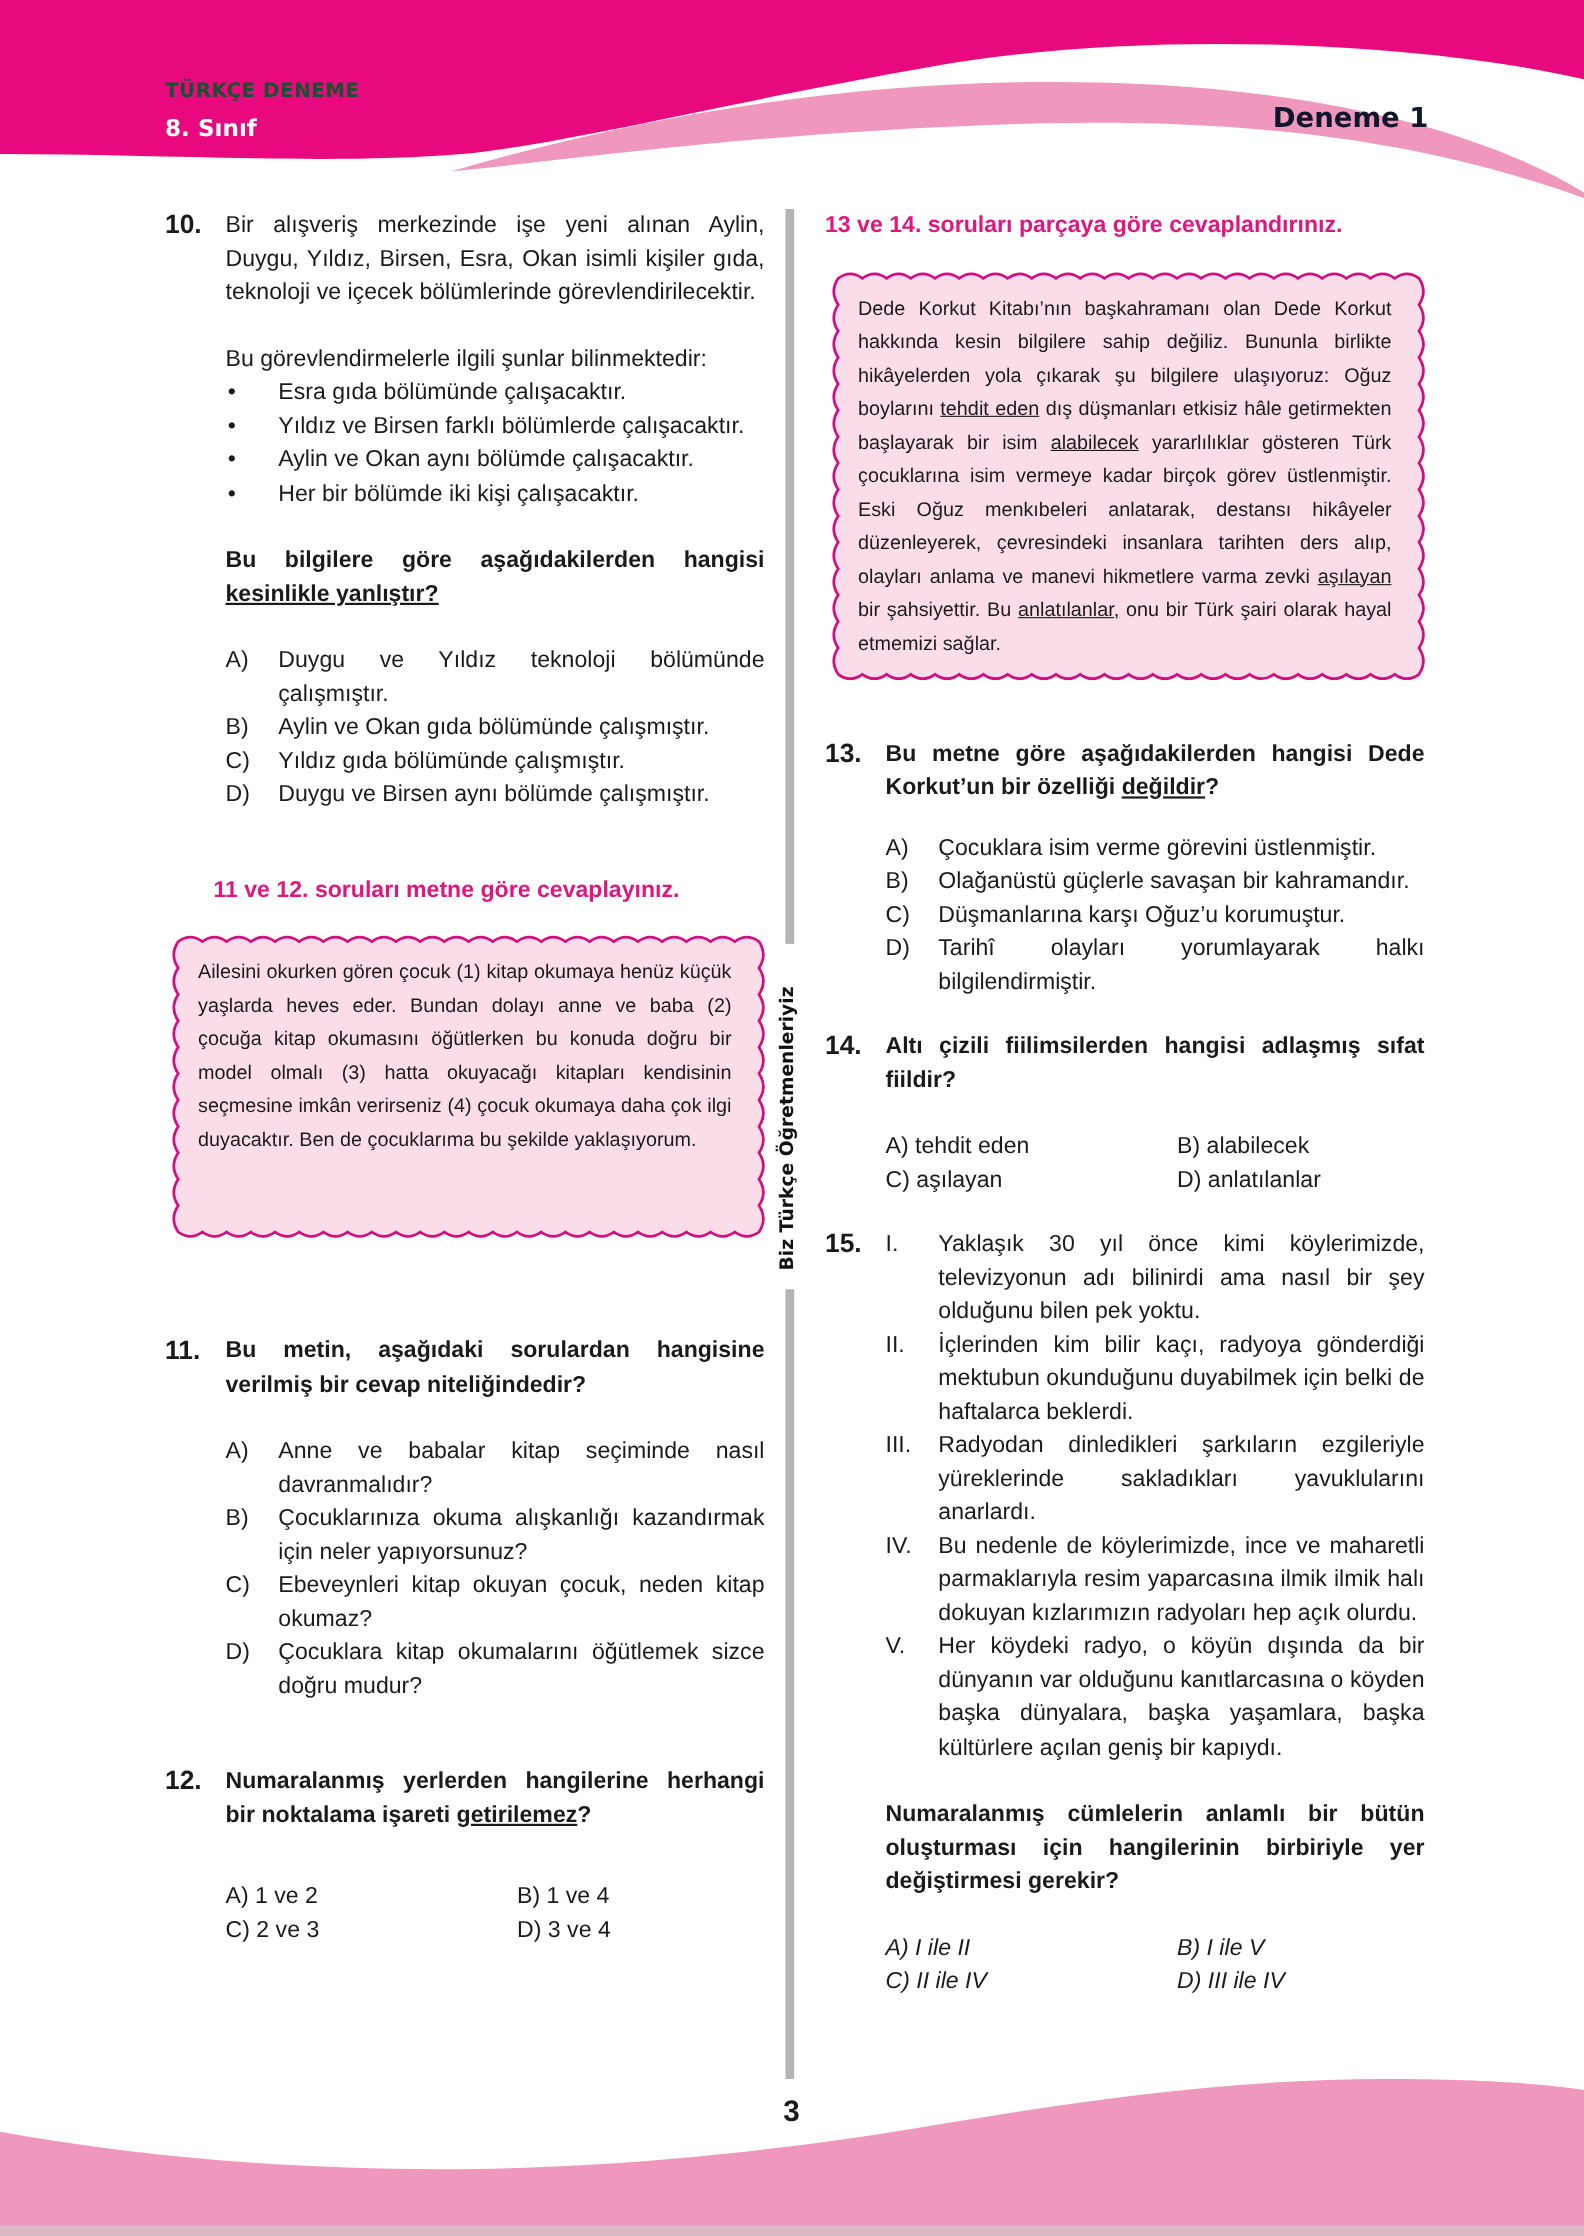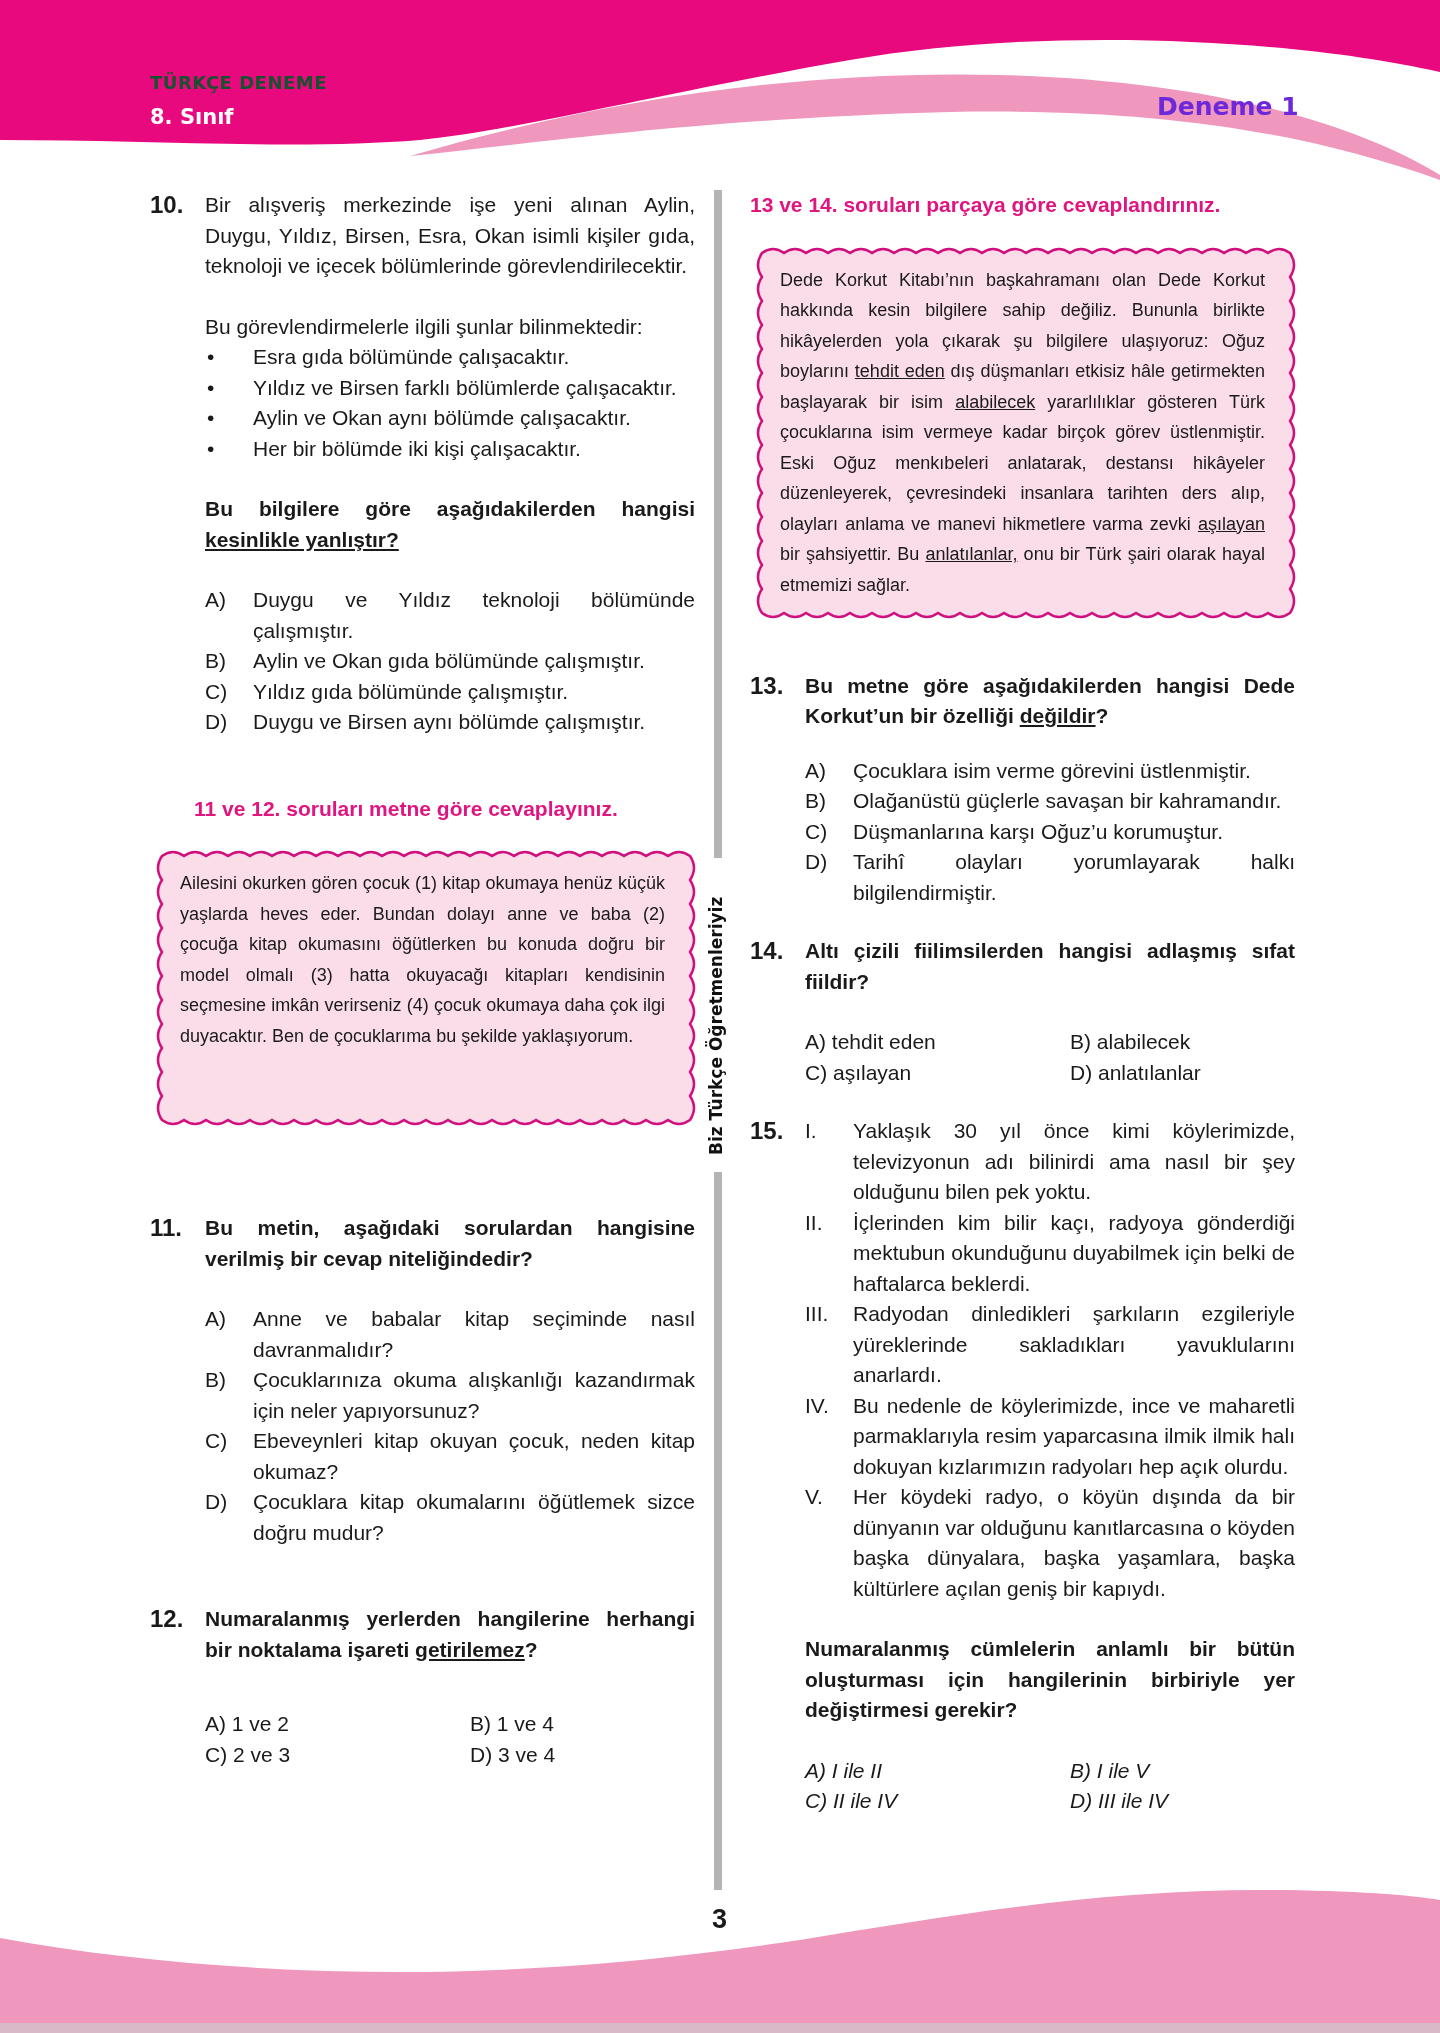--- a/index.html
+++ b/index.html
@@ -4,21 +4,21 @@
 <style>
   * { box-sizing: border-box; margin: 0; padding: 0; }
   html, body { width: 1440px; height: 2033px; background: #ffffff; overflow: hidden; }
   body { position: relative; font-family: "Liberation Sans", sans-serif; color: #1a1a1a; }
 
   
   .header { position: absolute; left: 0; top: 0; width: 1440px; height: 180px; }
   .header svg { position: absolute; left: 0; top: 0; }
   .hdr-title { position: absolute; left: 150px; top: 66px; color: #14532d; font-family: "DejaVu Sans", sans-serif; font-weight: bold; font-size: 18px; line-height: 34px; letter-spacing: 0.5px; }
   .hdr-sub { position: absolute; left: 150px; top: 100px; color: #fff; font-family: "DejaVu Sans", sans-serif; font-weight: bold; font-size: 21px; line-height: 34px; }
-  .hdr-deneme { position: absolute; left: 1157px; top: 92px; color: #6d28d9; font-family: "DejaVu Sans", sans-serif; font-weight: bold; font-size: 25px; }
+  .hdr-deneme { position: absolute; left: 1157px; top: 92px; color: #0f172a; font-family: "DejaVu Sans", sans-serif; font-weight: bold; font-size: 25px; }
 
   
   .footer { position: absolute; left: 0; top: 1860px; width: 1440px; height: 173px; }
   .footer svg { position: absolute; left: 0; top: 0; }
   .page-num { position: absolute; left: 712px; top: 1904px; font-size: 27px; font-weight: bold; }
 
   
   .divider { position: absolute; left: 714px; width: 8px; background: #b4b4b4; }
   .side-text { position: absolute; left: 706px; top: 1155px; transform-origin: 0 0; transform: rotate(-90deg); font-family: "DejaVu Sans", sans-serif; font-weight: bold; font-size: 17px; white-space: nowrap; color: #111; }
 

